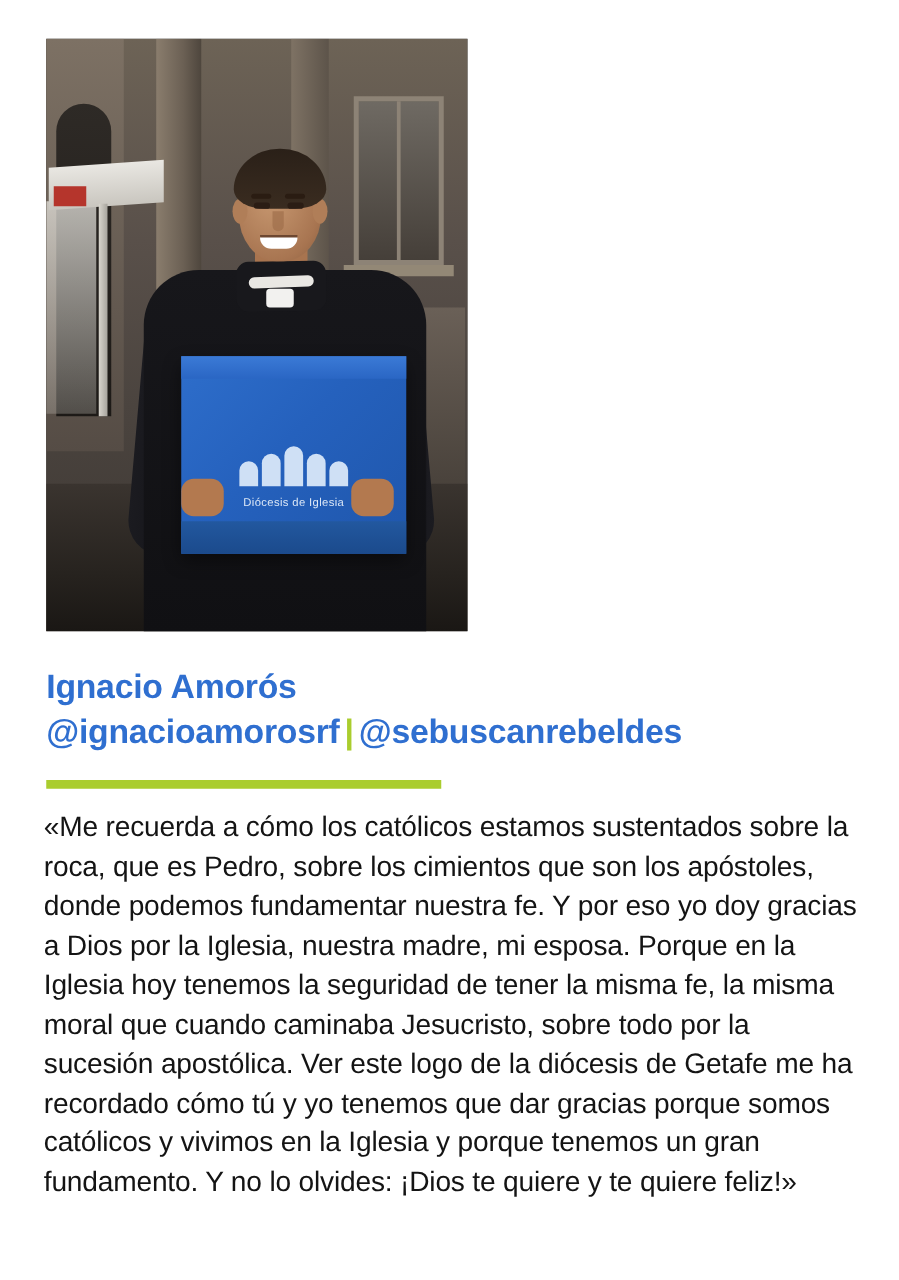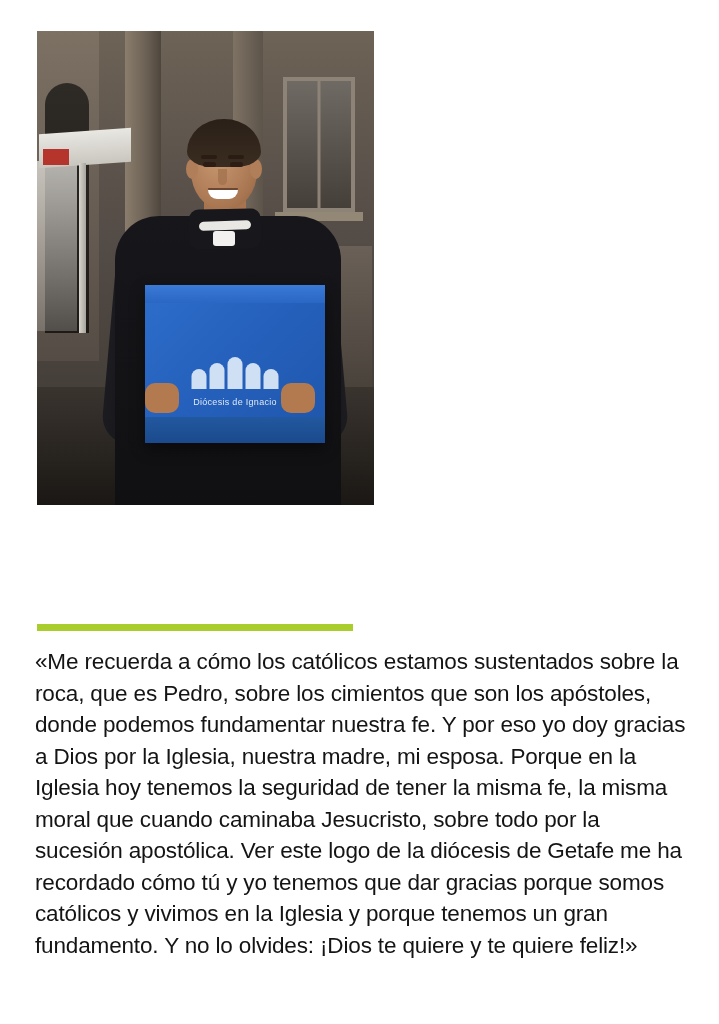--- a/index.html
+++ b/index.html
@@ -323,27 +323,33 @@
 
       <div class="box">
         <div class="box-lid"></div>
         <div class="logo-marks">
           <span class="short"></span>
           <span></span>
           <span class="tall"></span>
           <span></span>
           <span class="short"></span>
         </div>
-        <div class="logo-caption">Diócesis de Ignacio</div>
+        <div class="logo-caption">Diócesis de Iglesia</div>
         <div class="box-bottom"></div>
       </div>
 
       <div class="hand-l"></div>
       <div class="hand-r"></div>
     </div>
   </div>
 
+  <div class="byline">
+    <div>Ignacio Amorós</div>
+    <div>
+      <span>@ignacioamorosrf</span><span class="sep">|</span><span>@sebuscanrebeldes</span>
+    </div>
+  </div>
 
   <div class="rule"></div>
 
   <div class="quote">«Me recuerda a cómo los católicos estamos sustentados sobre la roca, que es Pedro, sobre los cimientos que son los apóstoles, donde podemos fundamentar nuestra fe. Y por eso yo doy gracias a Dios por la Iglesia, nuestra madre, mi esposa. Porque en la Iglesia hoy tenemos la seguridad de tener la misma fe, la misma moral que cuando caminaba Jesucristo, sobre todo por la sucesión apostólica. Ver este logo de la diócesis de Getafe me ha recordado cómo tú y yo tenemos que dar gracias porque somos católicos y vivimos en la Iglesia y porque tenemos un gran fundamento. Y no lo olvides: ¡Dios te quiere y te quiere feliz!»</div>
 
 </div>
 
 </body></html>

